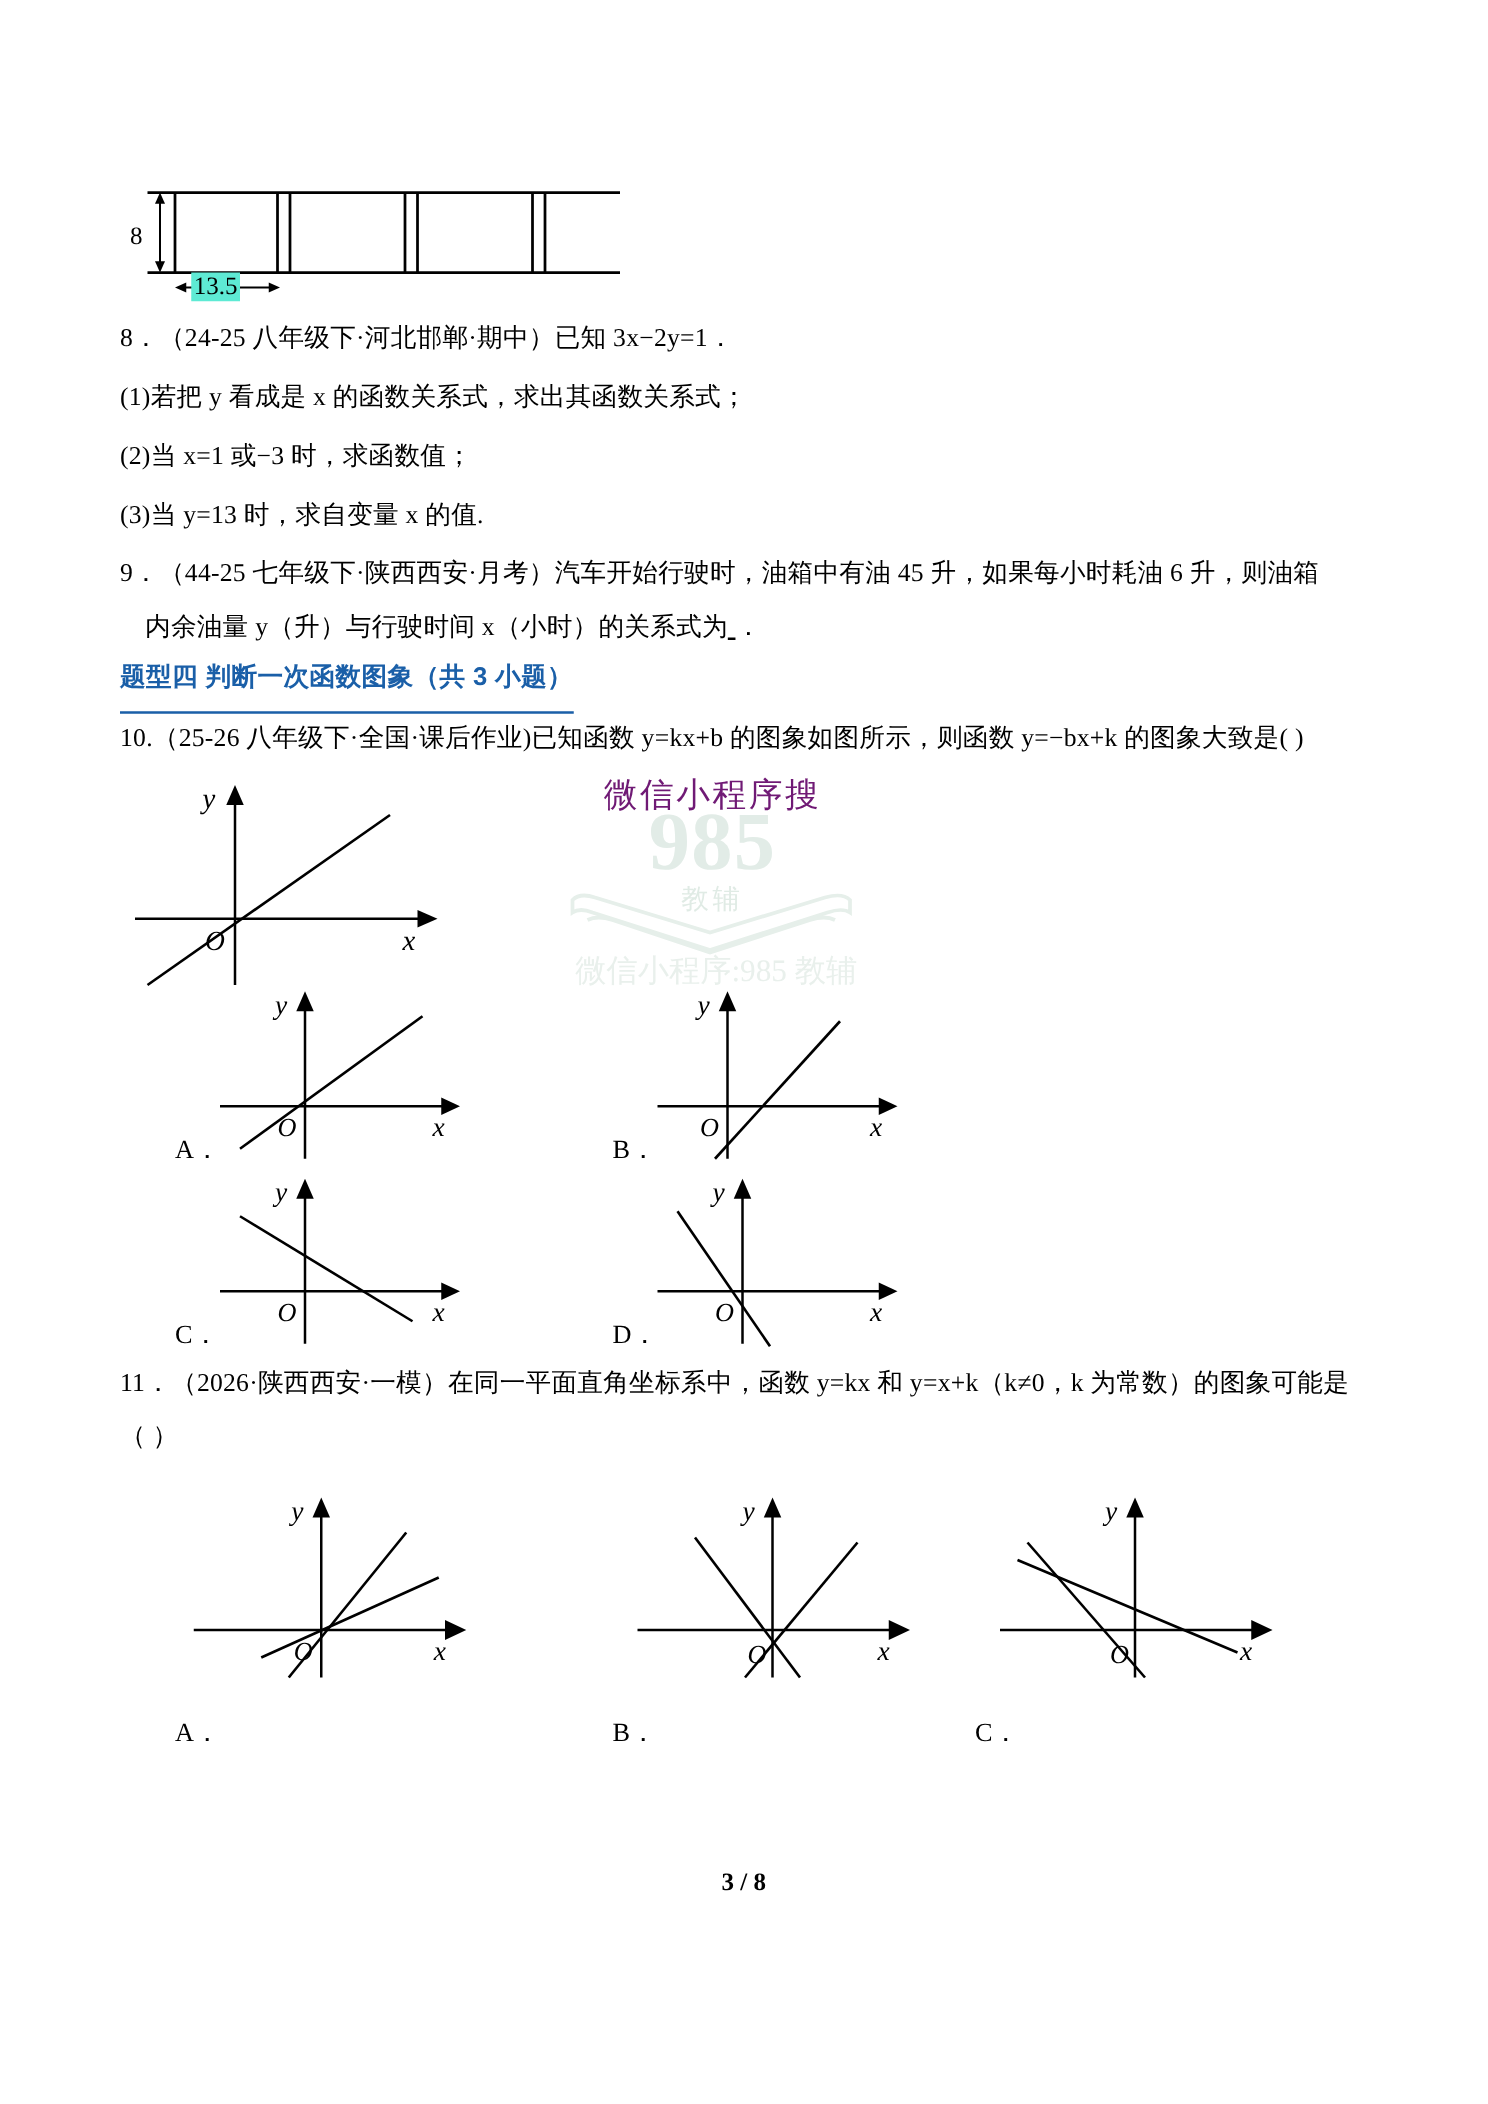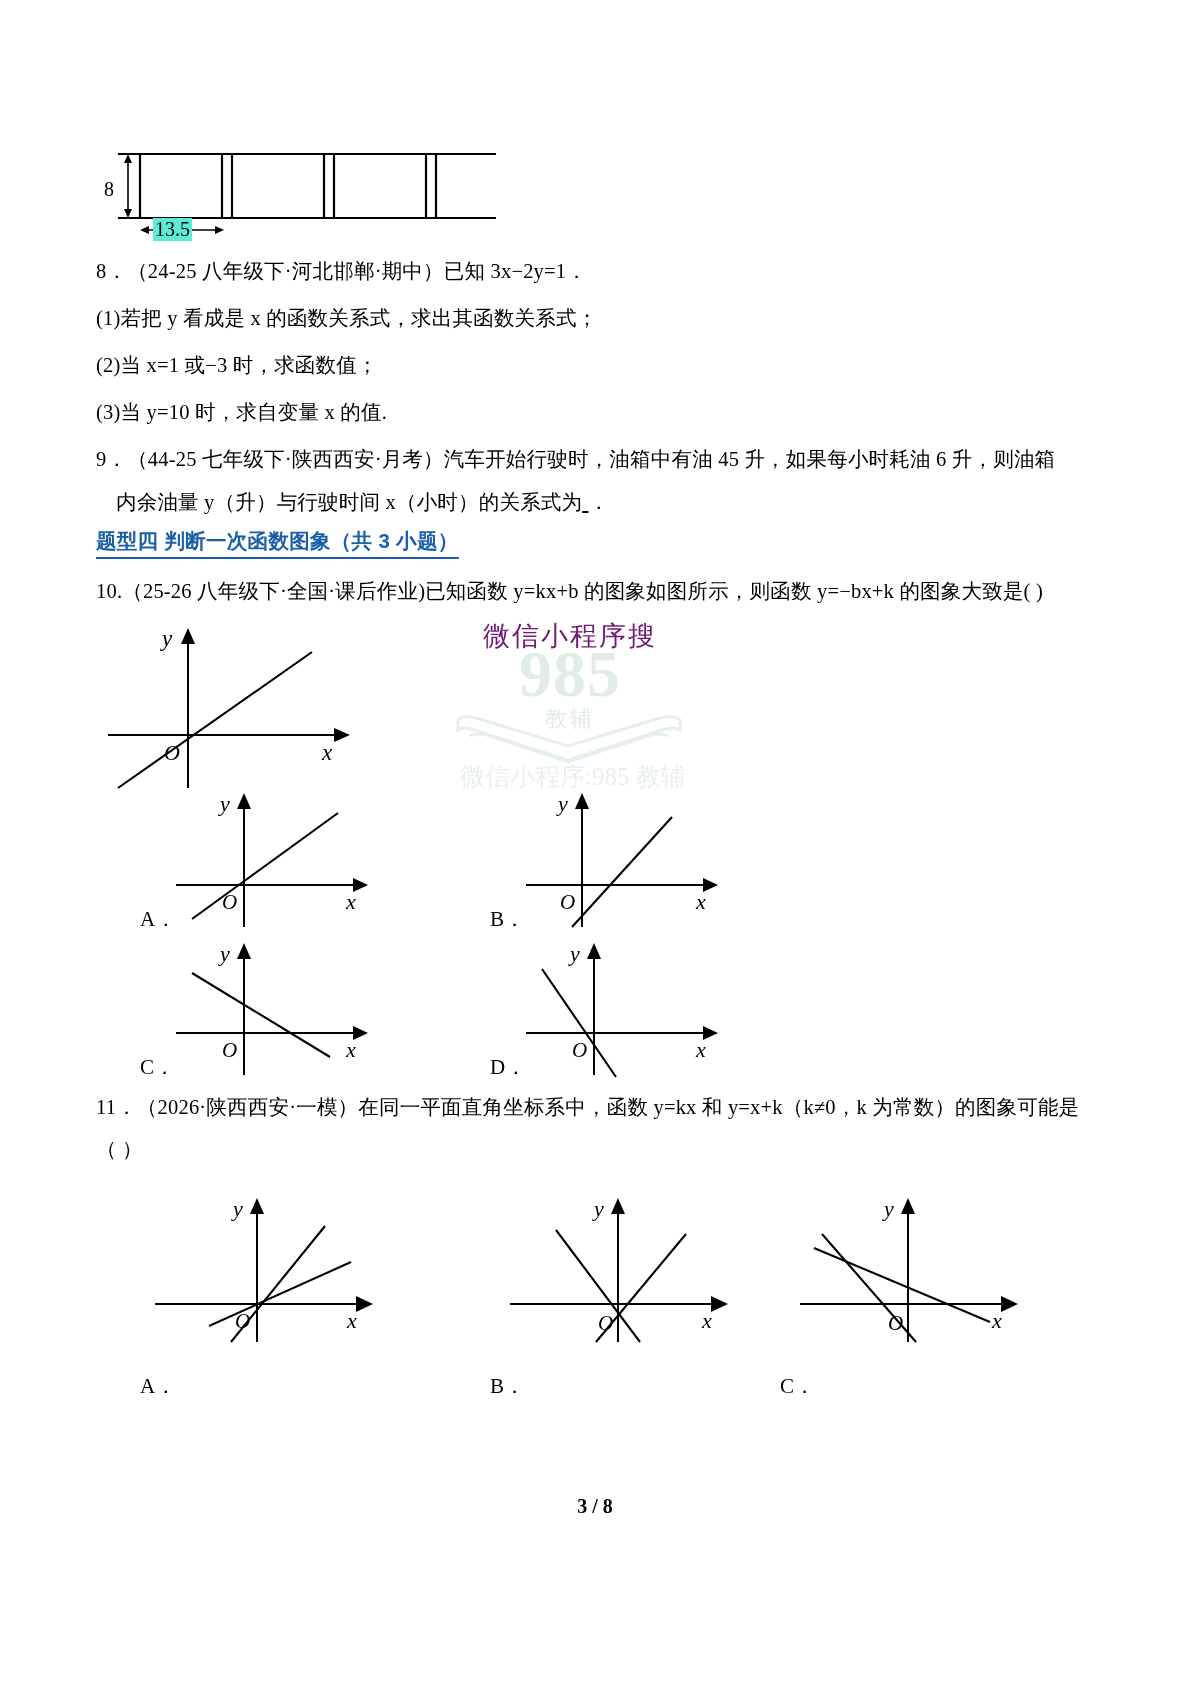--- a/index.html
+++ b/index.html
@@ -32,21 +32,21 @@
   
   .section-head {
     position: absolute;
     left: 96px;
     top: 527px;
     font-family: "Liberation Sans", sans-serif;
     font-weight: bold;
     font-size: 20.5px;
     color: #1a5fa8;
     border-bottom: 2.4px solid #1a5fa8;
-    padding-bottom: 2px;
+    padding-bottom: 14px;
     white-space: nowrap;
     letter-spacing: 0.3px;
   }
 
   
   .fig-top { position: absolute; left: 96px; top: 130px; width: 420px; height: 110px; }
 
   
   .watermark {
     position: absolute;
@@ -143,21 +143,21 @@
     </svg>
     <div style="position:absolute; left:8px; top:48px; font-size:20px; font-family:'Liberation Serif',serif;">8</div>
     <div style="position:absolute; left:57px; top:88px; font-size:20px; background:#5eead4; padding:0 2px; font-family:'Liberation Serif',serif;">13.5</div>
   </div>
 
   <div class="ln" style="left:96px; top:258px;">
     <span>8．</span><span>（24-25 八年级下·河北邯郸·期中）</span><span>已知 3x−2y=1．</span>
   </div>
   <div class="ln" style="left:96px; top:305px;">(1)若把 y 看成是 x 的函数关系式，求出其函数关系式；</div>
   <div class="ln" style="left:96px; top:352px;">(2)当 x=1 或−3 时，求函数值；</div>
-  <div class="ln" style="left:96px; top:399px;">(3)当 y=10 时，求自变量 x 的值.</div>
+  <div class="ln" style="left:96px; top:399px;">(3)当 y=13 时，求自变量 x 的值.</div>
 
   <div class="ln" style="left:96px; top:446px;">
     <span>9．</span><span>（44-25 七年级下·陕西西安·月考）</span><span>汽车开始行驶时，油箱中有油 45 升，如果每小时耗油 6 升，则油箱</span>
   </div>
   <div class="ln" style="left:96px; top:489px;margin-left:20px;">
     <span>内余油量 y（升）与行驶时间 x（小时）的关系式为</span><span class="blank-ul">      </span><span>．</span>
   </div>
 
   <div class="section-head">题型四 判断一次函数图象（共 3 小题）</div>
 

